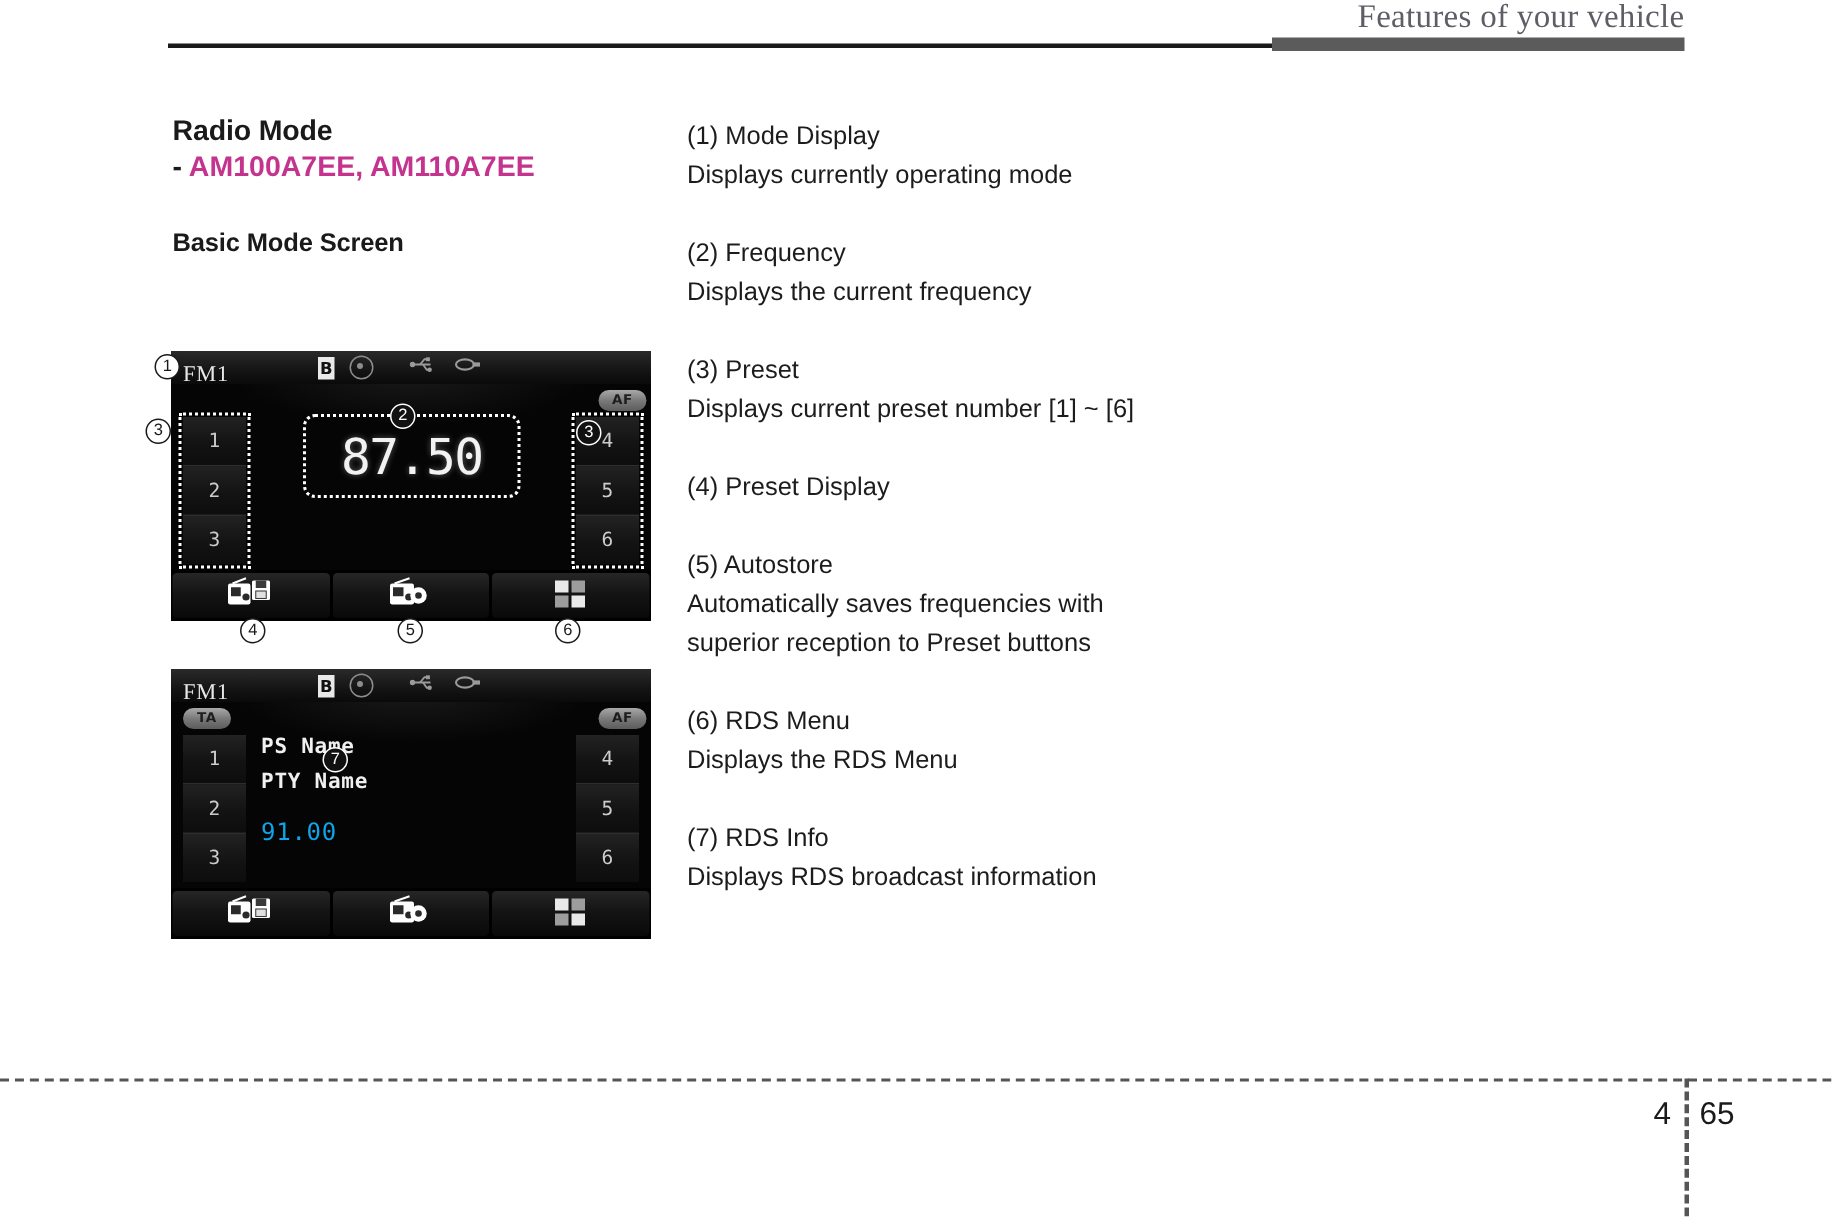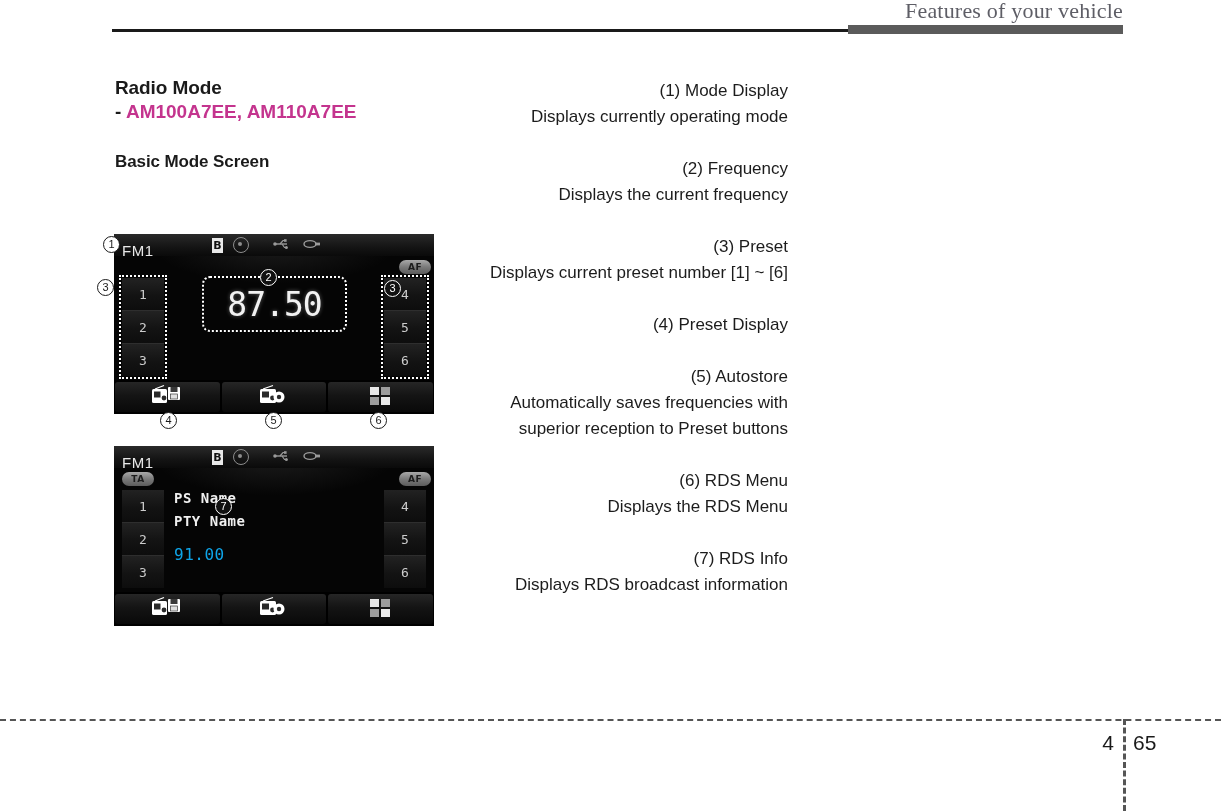--- a/index.html
+++ b/index.html
@@ -80,21 +80,20 @@
     position: absolute;
     left: 458px;
     top: 78px;
     width: 330px;
     font-size: 17px;
     color: #1c1c1c;
     line-height: 26px;
   }
   .desc-block {
     margin-bottom: 26px;
-    text-align: right;
   }
   .desc-block:last-child { margin-bottom: 0; }
   .desc-title { white-space: nowrap; }
 
   
   .radio-screen {
     position: absolute;
     background: #000000;
     overflow: hidden;
   }
@@ -124,21 +123,21 @@
     position: absolute;
     left: 0; top: 0;
     width: 100%;
     height: 22px;
     background: linear-gradient(to bottom, #2a2a2a 0%, #141414 60%, #0a0a0a 100%);
     display: flex;
     align-items: center;
   }
   .mode-label {
     margin-left: 8px;
-    font-family: Liberation Sans, sans-serif;
+    font-family: Liberation Serif, serif;
     font-size: 15px;
     color: #e8e8e8;
     letter-spacing: 0.5px;
     margin-top: 11px;
   }
   .status-icons {
     position: absolute;
     left: 98px;
     top: 2px;
     display: flex;

